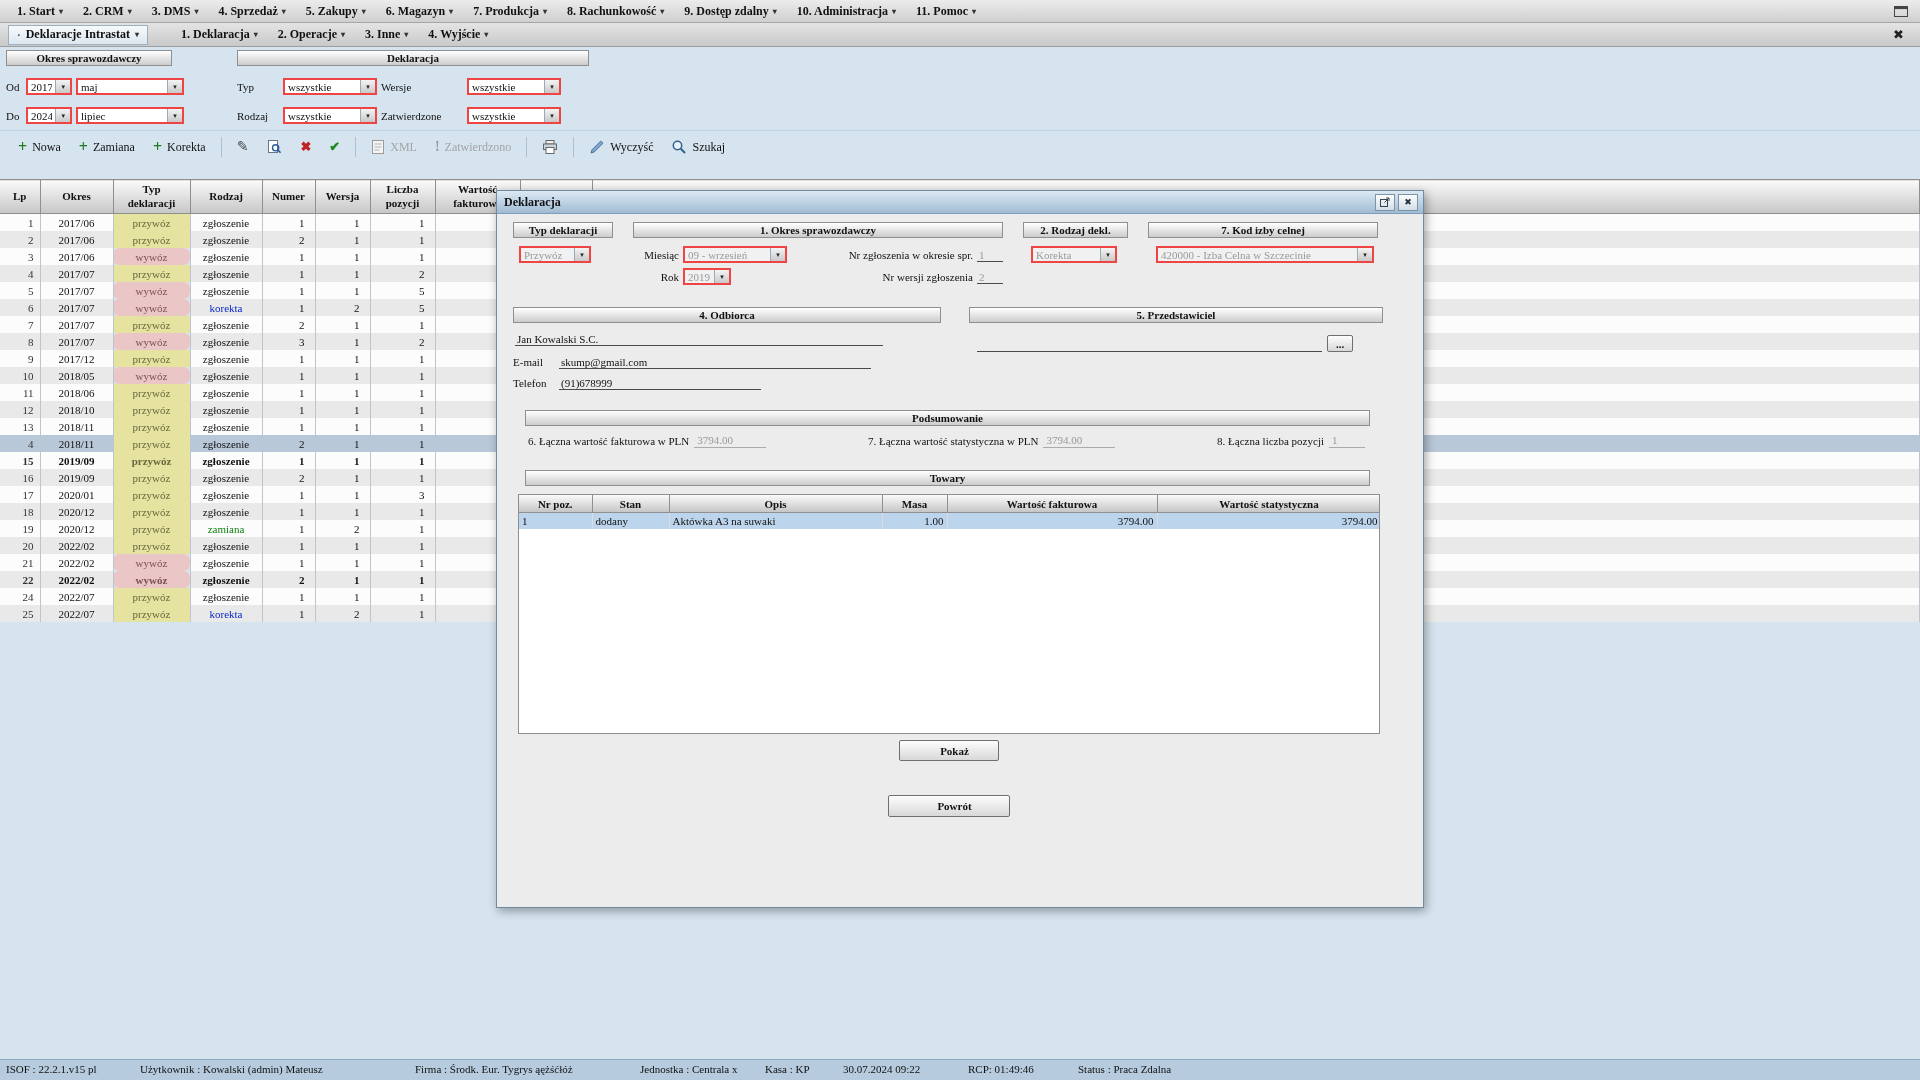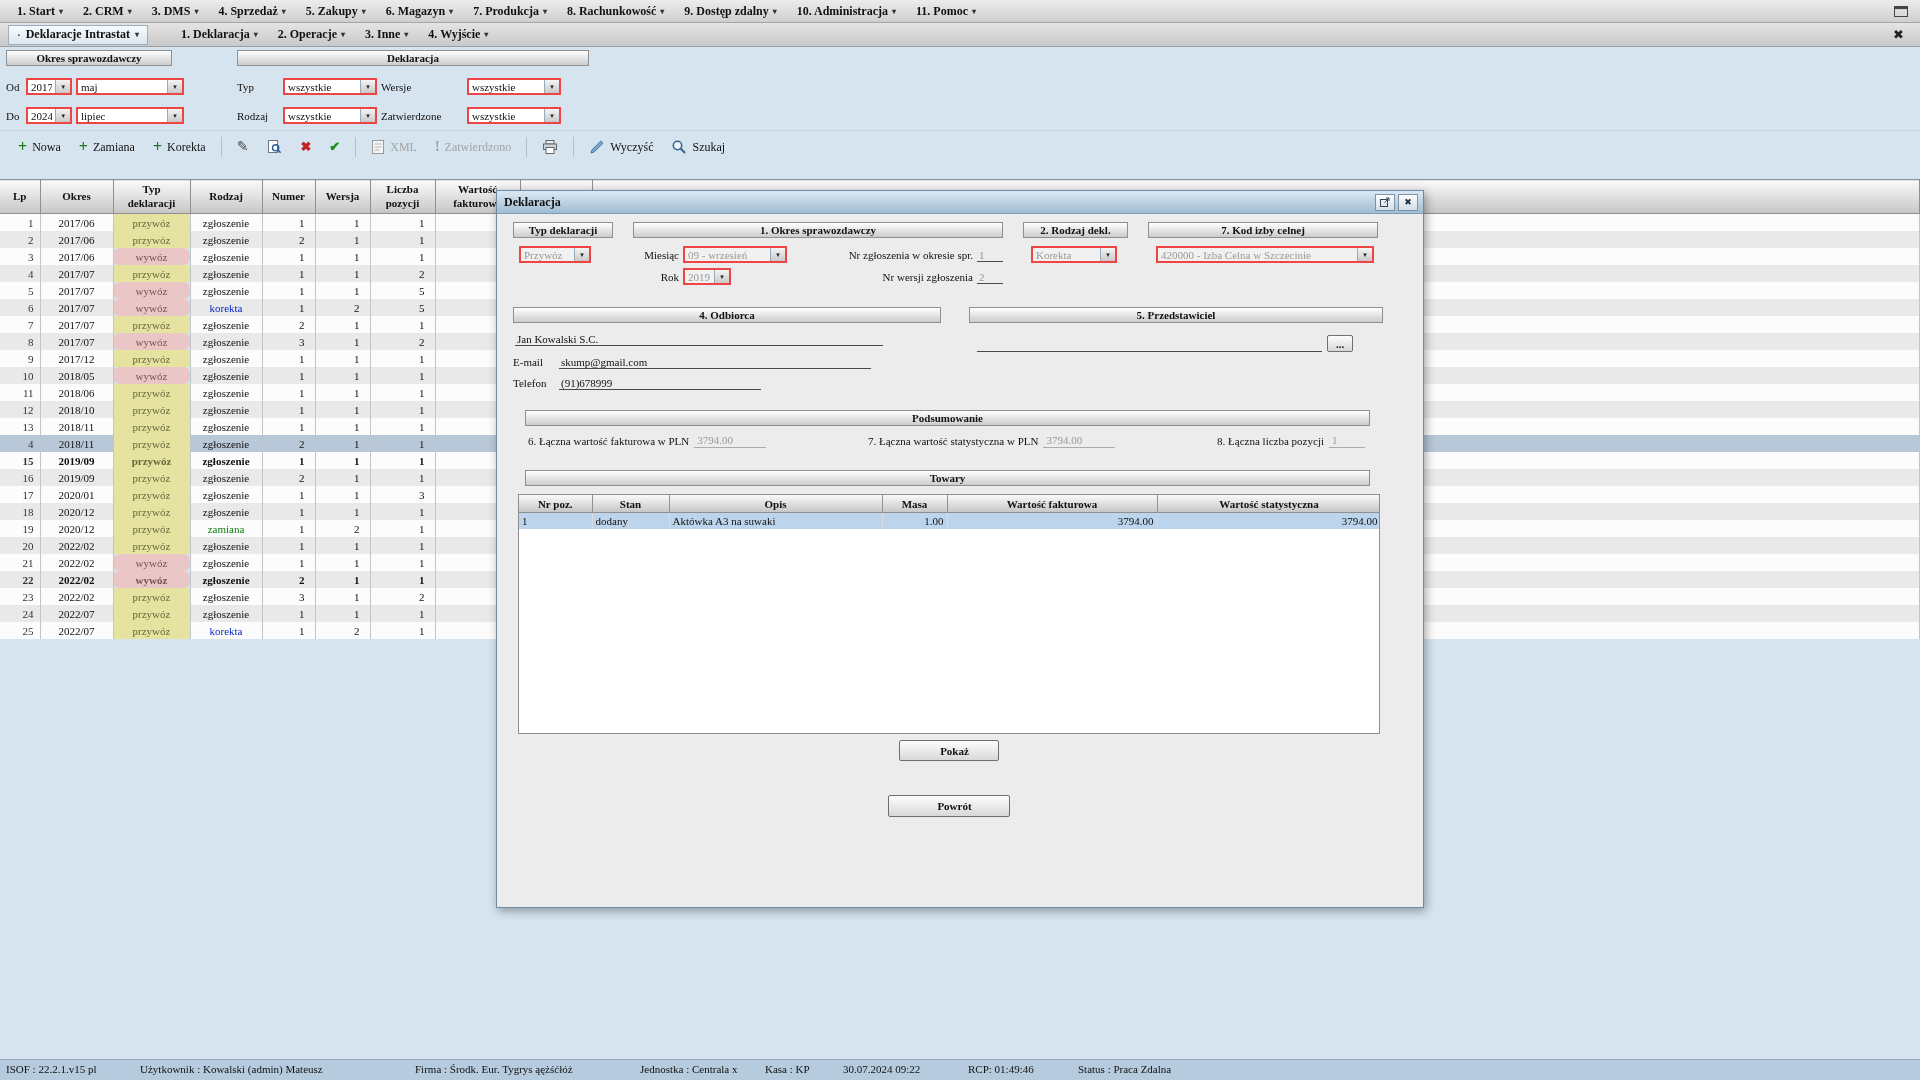--- a/index.html
+++ b/index.html
@@ -659,32 +659,20 @@
           <td class="ctr typ-wywoz">wywóz</td>
           <td class="ctr ">zgłoszenie</td>
           <td class="num">2</td>
           <td class="num">1</td>
           <td class="num">1</td>
           <td class="c-wart"></td>
           <td class=""></td>
           <td class=""></td>
         </tr>
         <tr class="">
-          <td class="c-lp">23</td>
-          <td class="ctr">2022/02</td>
-          <td class="ctr typ-przywoz">przywóz</td>
-          <td class="ctr ">zgłoszenie</td>
-          <td class="num">3</td>
-          <td class="num">1</td>
-          <td class="num">2</td>
-          <td class="c-wart"></td>
-          <td class=""></td>
-          <td class=""></td>
-        </tr>
-        <tr class="">
           <td class="c-lp">24</td>
           <td class="ctr">2022/07</td>
           <td class="ctr typ-przywoz">przywóz</td>
           <td class="ctr ">zgłoszenie</td>
           <td class="num">1</td>
           <td class="num">1</td>
           <td class="num">1</td>
           <td class="c-wart"></td>
           <td class=""></td>
           <td class=""></td>

